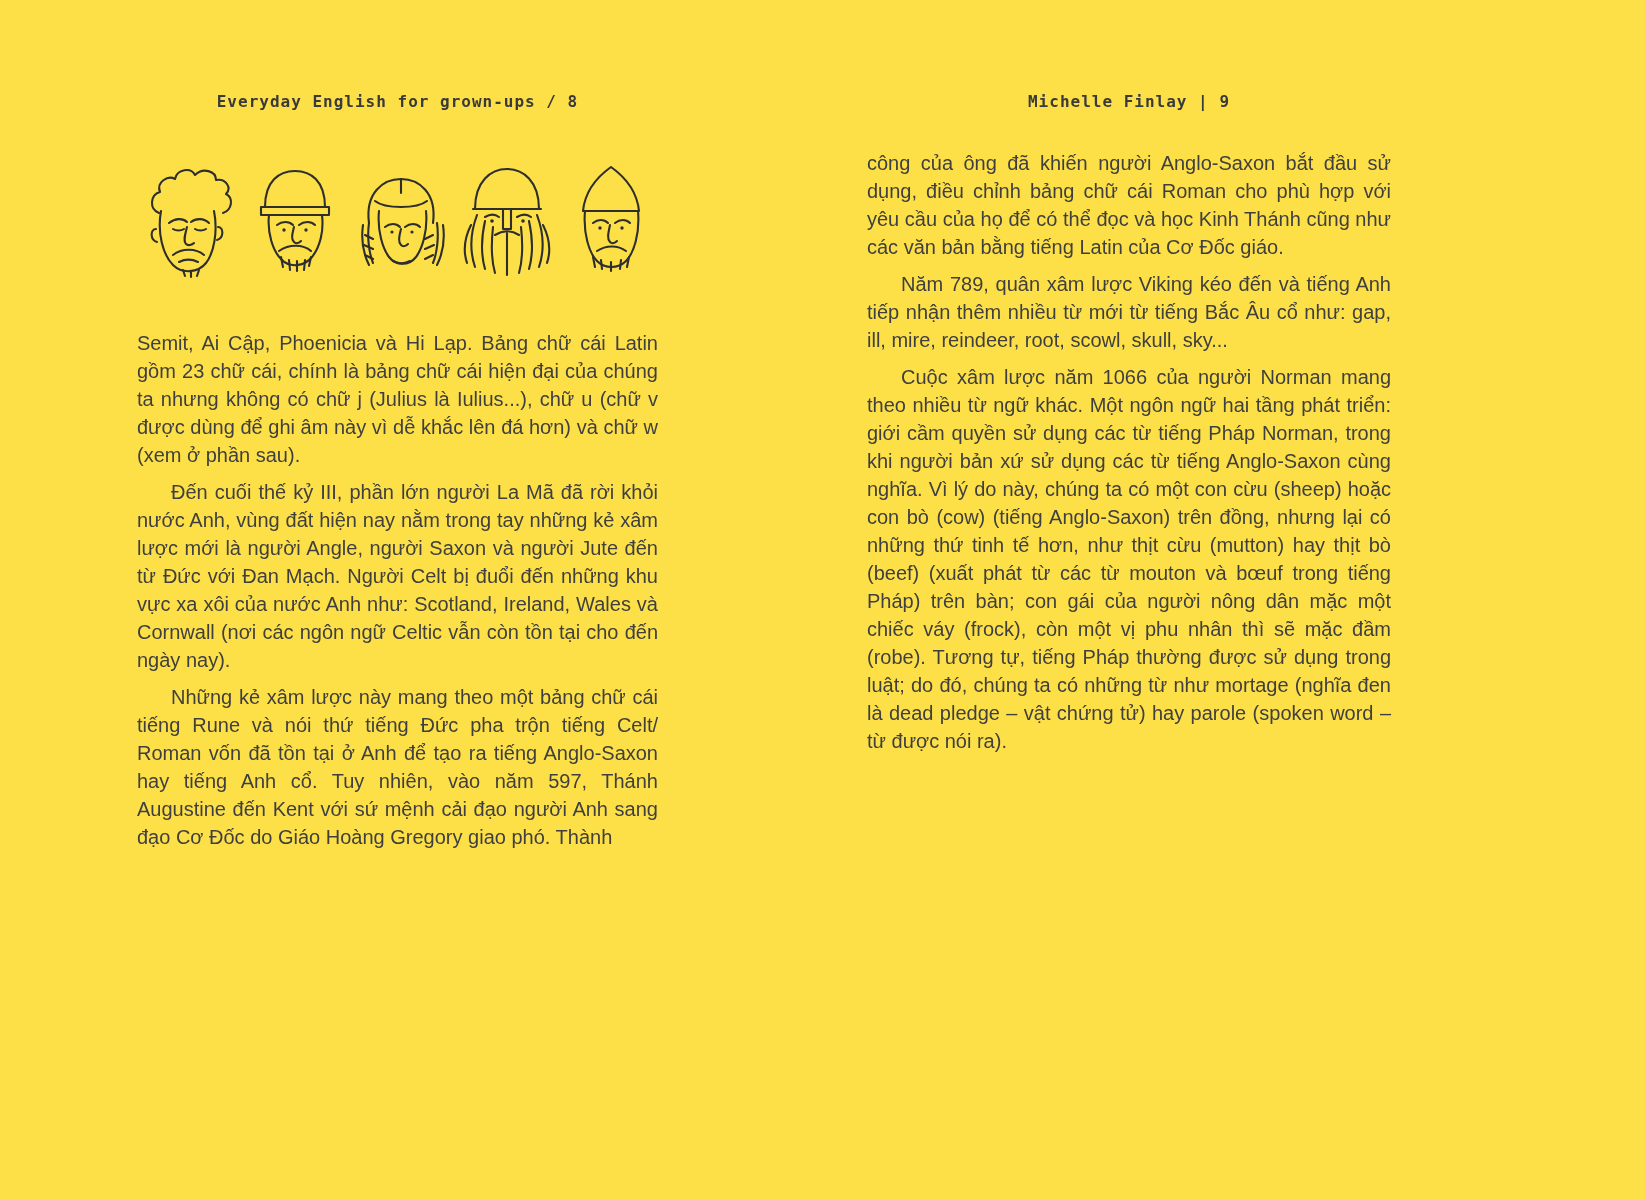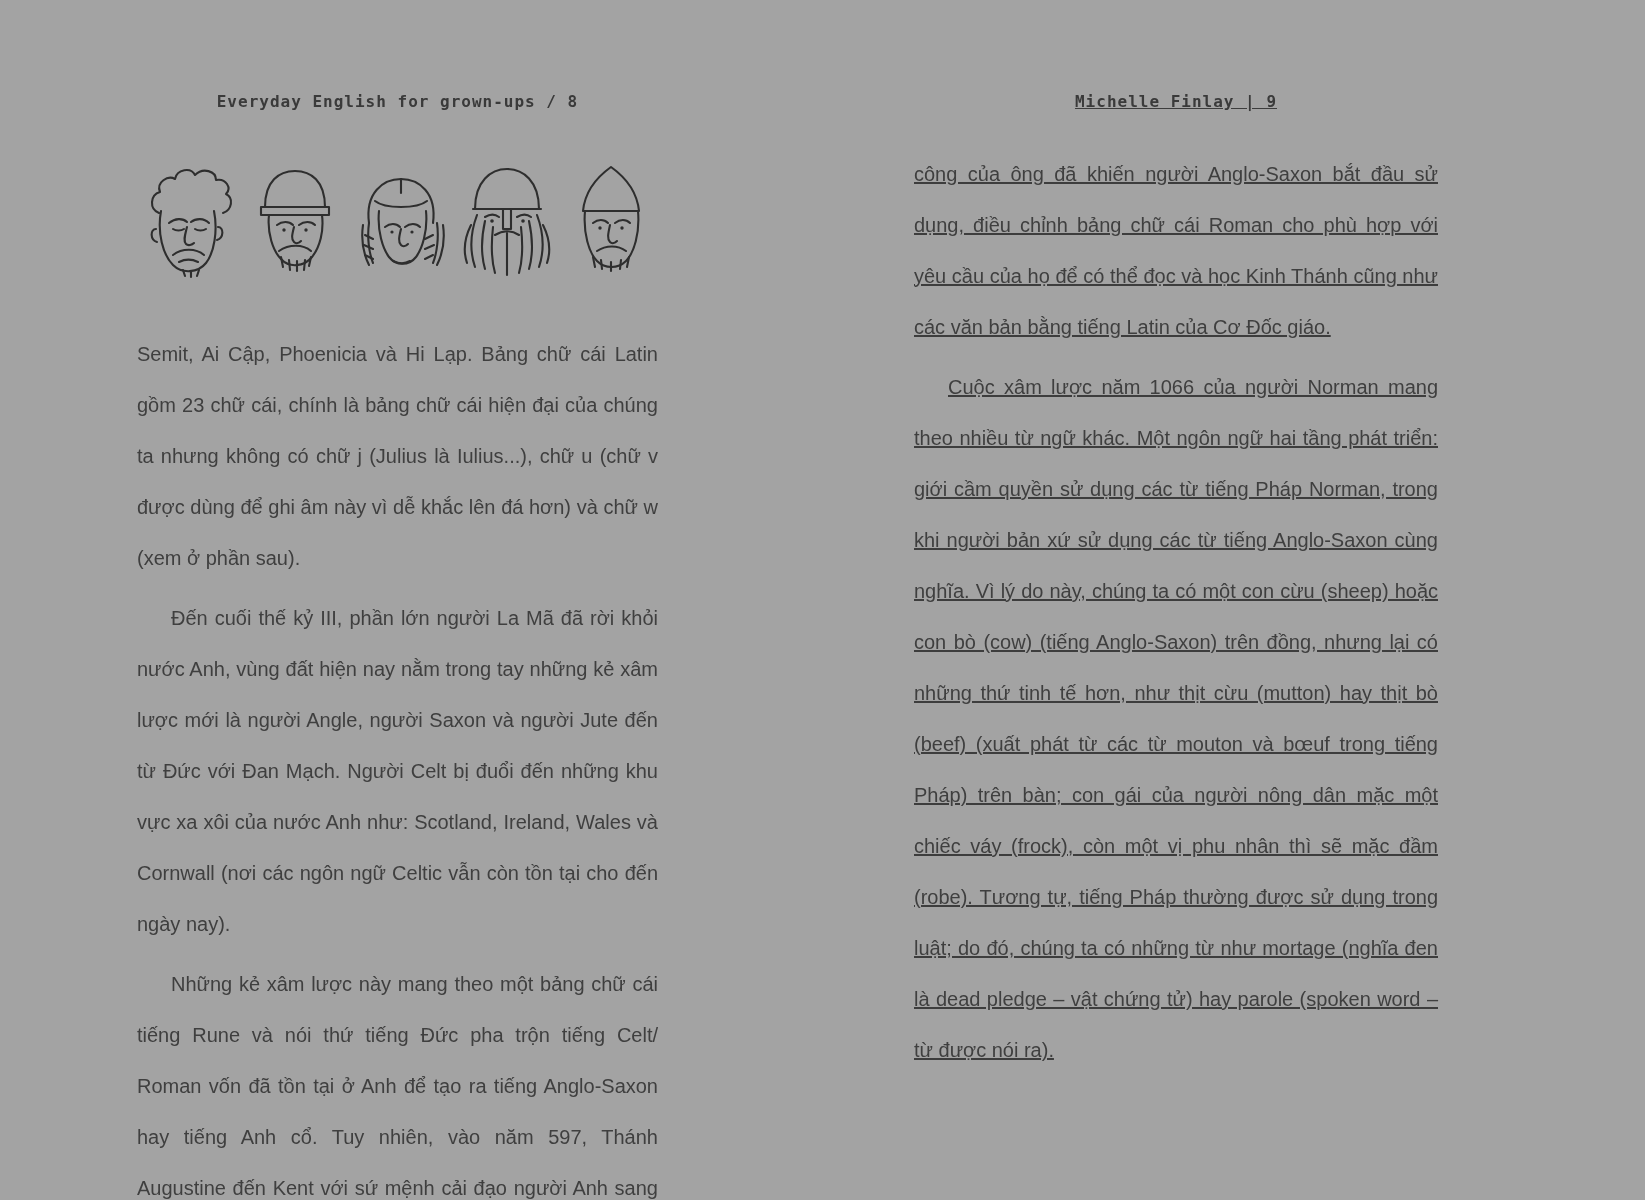--- a/index.html
+++ b/index.html
@@ -11,28 +11,28 @@
     width: 1645px;
     height: 1200px;
     font-family: "Liberation Sans", sans-serif;
     color: #3d3d3d;
     overflow: hidden;
   }
   .spread {
     position: relative;
     width: 1645px;
     height: 1200px;
-    background: #a3a3a3;
+    background: #fde047;
   }
   .page {
     position: absolute;
     top: 92px;
   }
   .page.left  { left: 137px; width: 521px; }
-  .page.right { left: 914px; width: 524px; text-decoration: underline; }
+  .page.right { left: 867px; width: 524px; }
 
   .page-header {
     text-align: center;
     font-family: "DejaVu Sans Mono", monospace;
     font-weight: bold;
     font-size: 16px;
     letter-spacing: 1px;
     color: #3a3a3a;
   }
 
@@ -43,21 +43,21 @@
     height: 150px;
   }
   .illustration svg { display: block; }
 
   .page-body { margin-top: 0; }
   .page.right .page-body { margin-top: 38px; }
   .page.left  .page-body { margin-top: 12px; }
 
   .para {
     font-size: 20px;
-    line-height: 51px;
+    line-height: 28px;
     text-align: justify;
     margin: 0;
     color: #3f3f3f;
   }
   .para + .para { margin-top: 9px; }
   .para.indent { text-indent: 34px; }
 
   .sketch {
     stroke: #2e2e2e;
     fill: none;
@@ -146,17 +146,18 @@
         <p class="para indent">Đến cuối thế kỷ III, phần lớn người La Mã đã rời khỏi nước Anh, vùng đất hiện nay nằm trong tay những kẻ xâm lược mới là người Angle, người Saxon và người Jute đến từ Đức với Đan Mạch. Người Celt bị đuổi đến những khu vực xa xôi của nước Anh như: Scotland, Ireland, Wales và Cornwall (nơi các ngôn ngữ Celtic vẫn còn tồn tại cho đến ngày nay).</p>
         <p class="para indent">Những kẻ xâm lược này mang theo một bảng chữ cái tiếng Rune và nói thứ tiếng Đức pha trộn tiếng Celt/ Roman vốn đã tồn tại ở Anh để tạo ra tiếng Anglo-Saxon hay tiếng Anh cổ. Tuy nhiên, vào năm 597, Thánh Augustine đến Kent với sứ mệnh cải đạo người Anh sang đạo Cơ Đốc do Giáo Hoàng Gregory giao phó. Thành</p>
       </div>
   </div>
 
   <div class="page right">
     <div class="page-header">Michelle Finlay | 9</div>
 
     <div class="page-body">
         <p class="para">công của ông đã khiến người Anglo-Saxon bắt đầu sử dụng, điều chỉnh bảng chữ cái Roman cho phù hợp với yêu cầu của họ để có thể đọc và học Kinh Thánh cũng như các văn bản bằng tiếng Latin của Cơ Đốc giáo.</p>
+        <p class="para indent">Năm 789, quân xâm lược Viking kéo đến và tiếng Anh tiếp nhận thêm nhiều từ mới từ tiếng Bắc Âu cổ như: gap, ill, mire, reindeer, root, scowl, skull, sky...</p>
         <p class="para indent">Cuộc xâm lược năm 1066 của người Norman mang theo nhiều từ ngữ khác. Một ngôn ngữ hai tầng phát triển: giới cầm quyền sử dụng các từ tiếng Pháp Norman, trong khi người bản xứ sử dụng các từ tiếng Anglo-Saxon cùng nghĩa. Vì lý do này, chúng ta có một con cừu (sheep) hoặc con bò (cow) (tiếng Anglo-Saxon) trên đồng, nhưng lại có những thứ tinh tế hơn, như thịt cừu (mutton) hay thịt bò (beef) (xuất phát từ các từ mouton và bœuf trong tiếng Pháp) trên bàn; con gái của người nông dân mặc một chiếc váy (frock), còn một vị phu nhân thì sẽ mặc đầm (robe). Tương tự, tiếng Pháp thường được sử dụng trong luật; do đó, chúng ta có những từ như mortage (nghĩa đen là dead pledge – vật chứng tử) hay parole (spoken word – từ được nói ra).</p>
       </div>
   </div>
 
 </div>
 
 </body></html>

